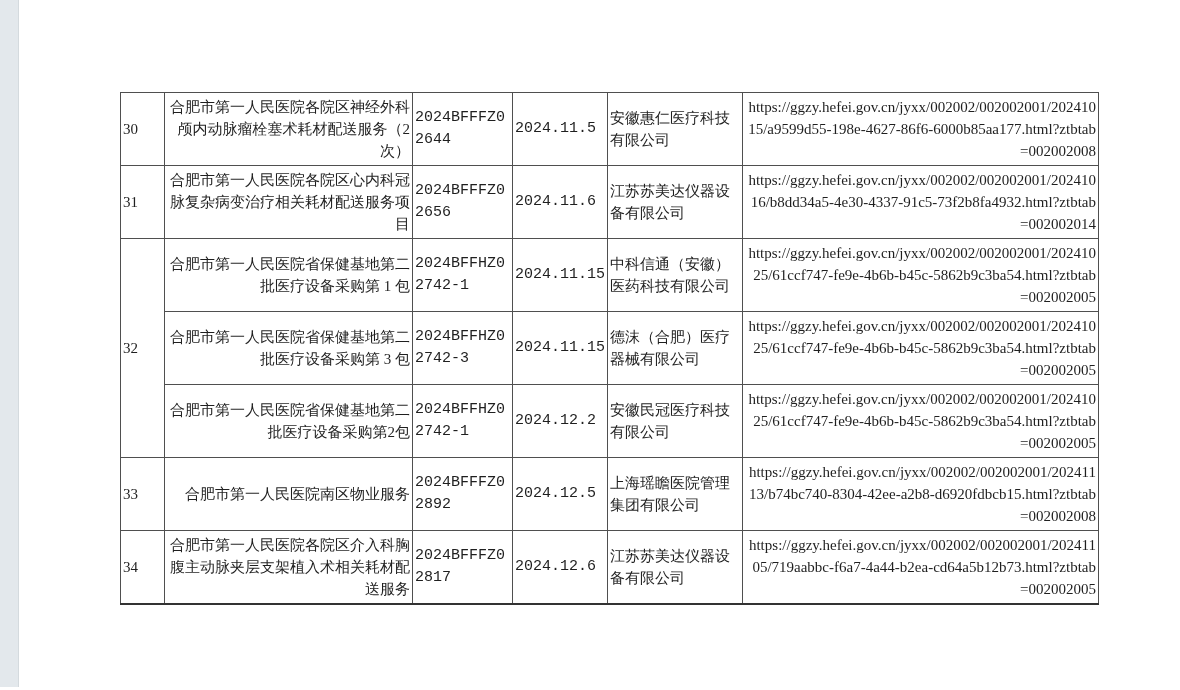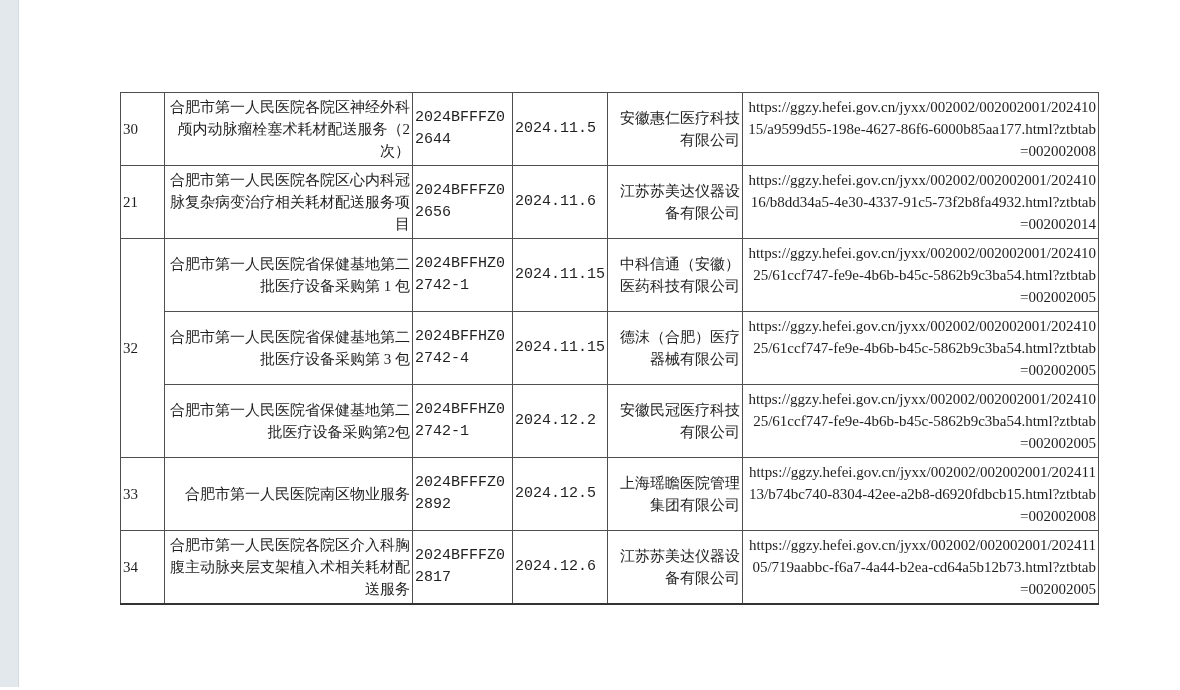--- a/index.html
+++ b/index.html
@@ -41,21 +41,21 @@
   td.c-code{
     text-align:left;
     font-family:"Liberation Mono","DejaVu Sans Mono",monospace;
     font-size:13px;line-height:22px;word-break:break-all;
   }
   td.c-date{
     text-align:left;
     font-family:"Liberation Mono","DejaVu Sans Mono",monospace;
     font-size:13px;
   }
-  td.c-company{text-align:right;padding-left:7px;padding-right:7px;}
+  td.c-company{text-align:left;padding-left:7px;padding-right:7px;}
   td.c-url{
     text-align:right;
     font-family:Liberation Serif, serif;
     font-size:12px;line-height:21.5px;
     word-break:break-all;
     padding-left:4px;padding-right:4px;margin-top:33px;
   }
   tbody tr{height:65px;}
   tbody tr:nth-child(1){height:73px;}
   tbody tr:nth-child(8){height:68px;}
@@ -78,39 +78,39 @@
     <tbody>
         <tr>
     <td class="c-no">30</td>
     <td class="c-project">合肥市第一人民医院各院区神经外科颅内动脉瘤栓塞术耗材配送服务（2次）</td>
     <td class="c-code">2024BFFFZ02644</td>
     <td class="c-date">2024.11.5</td>
     <td class="c-company">安徽惠仁医疗科技有限公司</td>
     <td class="c-url">https://ggzy.hefei.gov.cn/jyxx/002002/002002001/20241015/a9599d55-198e-4627-86f6-6000b85aa177.html?ztbtab=002002008</td>
   </tr>
         <tr>
-    <td class="c-no">21</td>
+    <td class="c-no">31</td>
     <td class="c-project">合肥市第一人民医院各院区心内科冠脉复杂病变治疗相关耗材配送服务项目</td>
     <td class="c-code">2024BFFFZ02656</td>
     <td class="c-date">2024.11.6</td>
     <td class="c-company">江苏苏美达仪器设备有限公司</td>
     <td class="c-url">https://ggzy.hefei.gov.cn/jyxx/002002/002002001/20241016/b8dd34a5-4e30-4337-91c5-73f2b8fa4932.html?ztbtab=002002014</td>
   </tr>
         <tr>
     <td class="c-no" rowspan="3">32</td>
     <td class="c-project">合肥市第一人民医院省保健基地第二批医疗设备采购第 1 包</td>
     <td class="c-code">2024BFFHZ02742-1</td>
     <td class="c-date">2024.11.15</td>
     <td class="c-company">中科信通（安徽）医药科技有限公司</td>
     <td class="c-url">https://ggzy.hefei.gov.cn/jyxx/002002/002002001/20241025/61ccf747-fe9e-4b6b-b45c-5862b9c3ba54.html?ztbtab=002002005</td>
   </tr>
         <tr>
 
     <td class="c-project">合肥市第一人民医院省保健基地第二批医疗设备采购第 3 包</td>
-    <td class="c-code">2024BFFHZ02742-4</td>
+    <td class="c-code">2024BFFHZ02742-3</td>
     <td class="c-date">2024.11.15</td>
     <td class="c-company">德沫（合肥）医疗器械有限公司</td>
     <td class="c-url">https://ggzy.hefei.gov.cn/jyxx/002002/002002001/20241025/61ccf747-fe9e-4b6b-b45c-5862b9c3ba54.html?ztbtab=002002005</td>
   </tr>
         <tr>
 
     <td class="c-project">合肥市第一人民医院省保健基地第二批医疗设备采购第2包</td>
     <td class="c-code">2024BFFHZ02742-1</td>
     <td class="c-date">2024.12.2</td>
     <td class="c-company">安徽民冠医疗科技有限公司</td>

